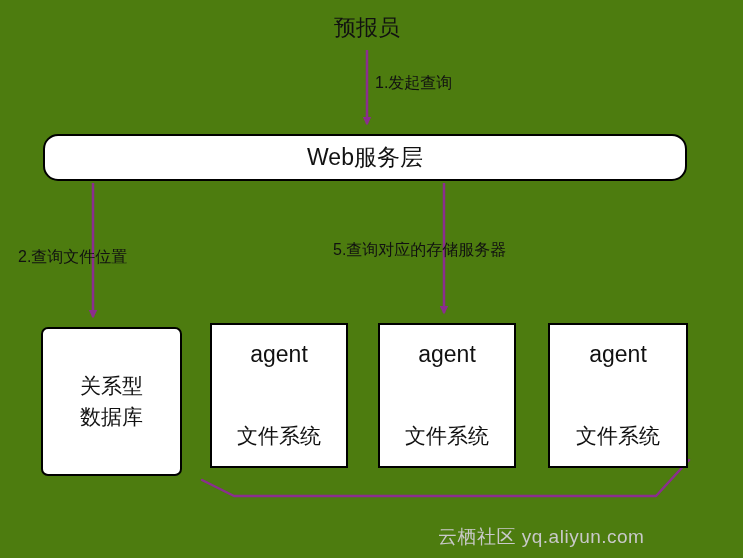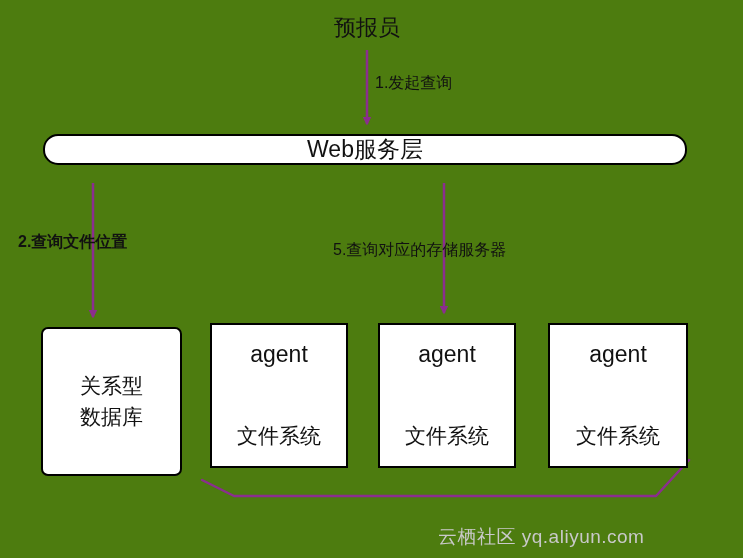--- a/index.html
+++ b/index.html
@@ -57,25 +57,25 @@
     <line x1="447" y1="376" x2="447" y2="402" class="arrow" marker-end="url(#arrowhead)"></line>
     <line x1="618" y1="376" x2="618" y2="402" class="arrow" marker-end="url(#arrowhead)"></line>
 
     <path class="brace" d="M 202 480 L 234 496 L 656 496 L 689 460"></path>
   </svg>
 
   <div class="label title-label" style="left:297px;top:13px;width:140px;">预报员</div>
 
   <div class="label step-label" style="left:375px;top:66px;margin-top:7px;">1.发起查询</div>
 
-  <div class="box web-box" style="left:43px;top:134px;width:644px;height:31px;border-radius:15px;">
+  <div class="box web-box" style="left:43px;top:134px;width:644px;height:47px;border-radius:15px;">
     <span>Web服务层</span>
   </div>
 
-  <div class="label step-label" style="left:18px;top:232px;font-weight:bold;">2.查询文件位置</div>
+  <div class="label step-label" style="left:18px;top:247px;">2.查询文件位置</div>
 
   <div class="label step-label" style="left:333px;top:240px;">5.查询对应的存储服务器</div>
 
   <div class="box db-box" style="left:41px;top:327px;width:141px;height:149px;">
     <div>
       <div>关系型</div>
       <div>数据库</div>
     </div>
   </div>
 

